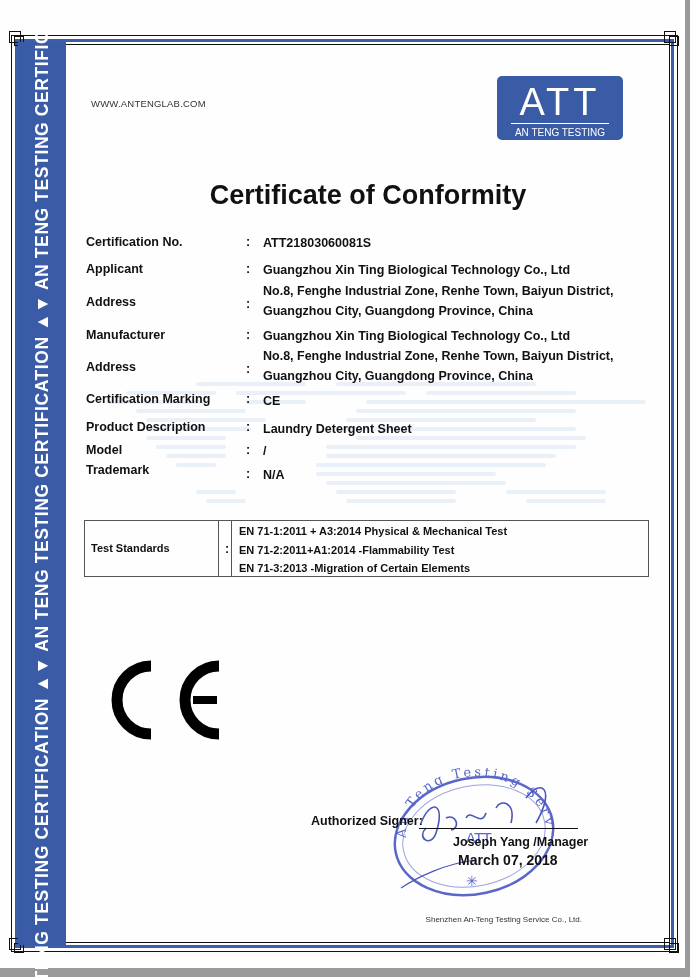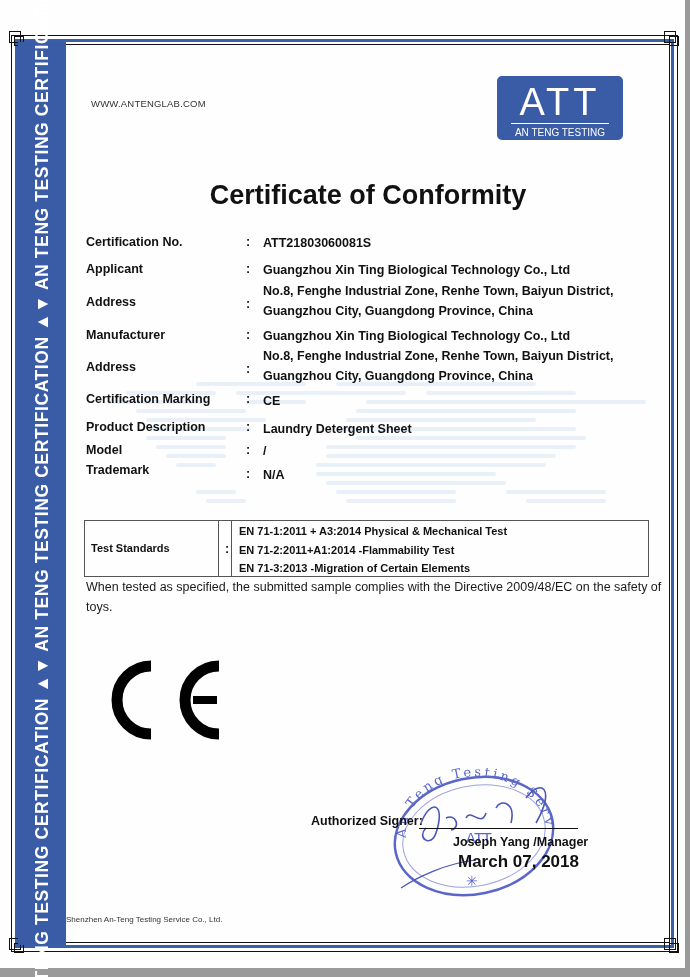--- a/index.html
+++ b/index.html
@@ -59,23 +59,23 @@
   .std-table .label { position:absolute; left:6px; top:21px; font-size:11px; font-weight:bold; }
   .std-table .colon { position:absolute; left:140px; top:21px; font-size:12.5px; font-weight:bold; }
   .std-table .list { position:absolute; left:154px; top:1px; font-size:11px; font-weight:bold; line-height:18.5px; }
 
   .ce-mark { position:absolute; left:35px; top:618px; width:130px; height:80px; }
 
   .stamp { position:absolute; left:320px; top:726px; width:175px; height:130px; }
   .signer-label { position:absolute; left:245px; top:772px; font-size:12.5px; font-weight:bold; }
   .sign-line { position:absolute; left:353px; top:786px; width:159px; height:1px; background:#111; }
   .signer-name { position:absolute; left:367px; top:793px; font-size:12.5px; font-weight:bold;margin-left:20px; }
-  .signer-date { position:absolute; left:392px; top:810px; font-size:17px; font-weight:bold; }
-
-  .footer-company { position:absolute; left:0; width:516px; top:873px; text-align:left; font-size:8px; color:#333; }
+  .signer-date { position:absolute; left:392px; top:810px; font-size:14px; font-weight:bold; }
+
+  .footer-company { position:absolute; left:0; width:516px; top:873px; text-align:right; font-size:8px; color:#333; }
   .footer-address { position:absolute; left:0; width:604px; top:896px; text-align:center; font-size:8px; color:#333; }
 </style>
 </head>
 <body>
 
 <div class="grey-right"></div>
 <div class="grey-bottom"></div>
 
 <div class="outer-frame"></div>
 <div class="blue-frame"></div>
@@ -197,21 +197,20 @@
     <div class="divider2"></div>
     <span class="label">Test Standards</span>
     <span class="colon">:</span>
     <div class="list">
       <div>EN 71-1:2011 + A3:2014 Physical &amp; Mechanical Test</div>
       <div>EN 71-2:2011+A1:2014 -Flammability Test</div>
       <div>EN 71-3:2013 -Migration of Certain Elements</div>
     </div>
   </div>
 
-  <div class="para" style="top:535px;">When tested as specified, the submitted sample complies with the Directive 2009/48/EC on the safety of toys.</div>
 
   <svg class="ce-mark" viewBox="0 0 130 80">
     <path d="M50 6 A34 34 0 0 0 50 74" fill="none" stroke="#000" stroke-width="11"></path>
     <path d="M118 6 A34 34 0 0 0 118 74" fill="none" stroke="#000" stroke-width="11"></path>
     <rect x="92" y="36" width="24" height="8" fill="#000"></rect>
   </svg>
 
   <svg class="stamp" viewBox="0 0 175 130">
     <defs>
       <path id="arcTop" d="M20 70 A68 55 0 0 1 160 60"></path>

